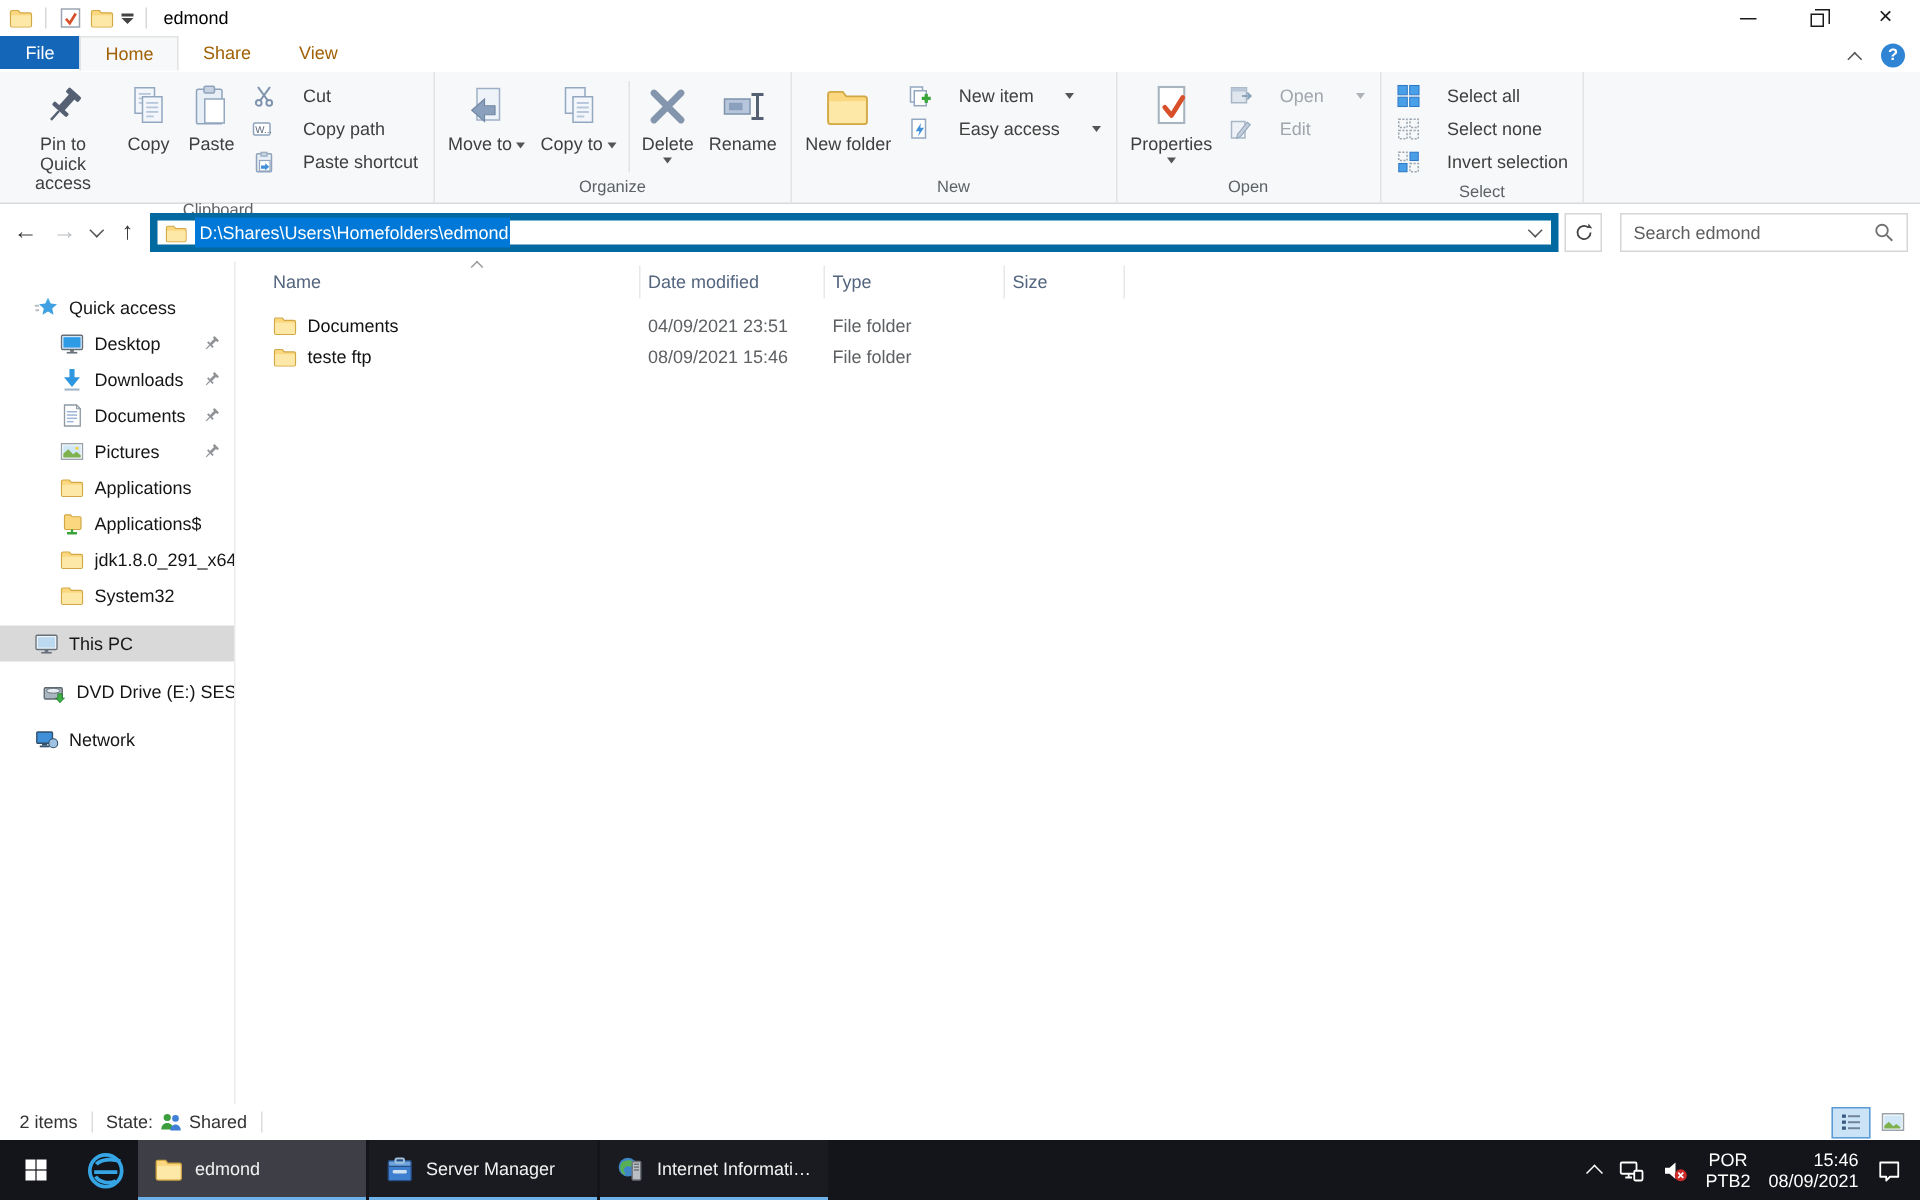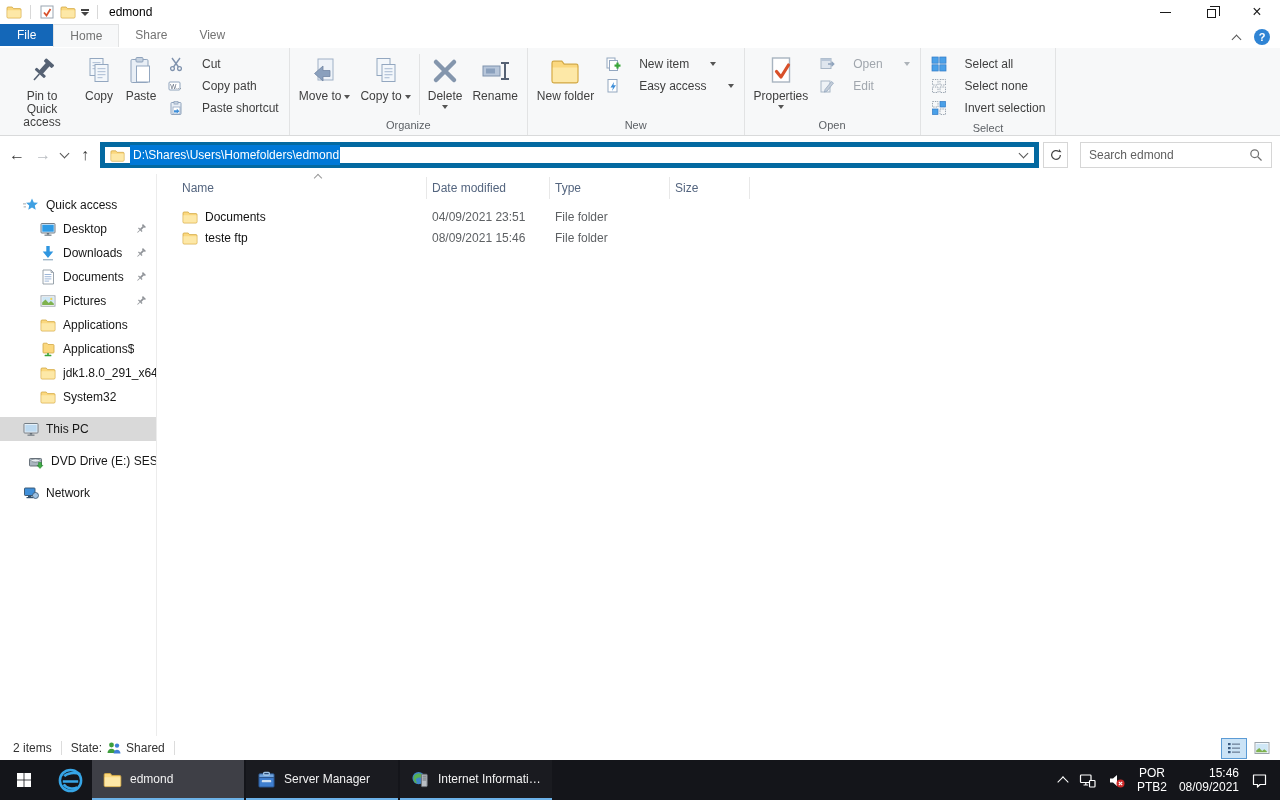--- a/index.html
+++ b/index.html
@@ -17,21 +17,21 @@
   .win-title { margin-left:8px; color:#000; }
   .caption { margin-left:auto; display:flex; height:24px; }
   .cap-btn { width:46px; height:24px; display:flex; align-items:center; justify-content:center; color:#1a1a1a; }
   .min-glyph { width:11px; height:1px; background:#1a1a1a; }
   .restore-glyph { width:9px; height:9px; border:1px solid #1a1a1a; position:relative; background:#fff; margin-top:2px;}
   .restore-glyph::before { content:""; position:absolute; left:2px; top:-4px; width:9px; height:9px; border:1px solid #1a1a1a; border-left:none; border-bottom:none; }
   .close-glyph { font-size:16px; line-height:16px; }
 
   
   .tabrow { height:24px; display:flex; align-items:flex-start; background:#fff; position:relative; }
-  .tab { padding:4px 16px 4px; color:#737373; }
+  .tab { padding:4px 16px 4px; color:#a16207; }
   .tab.file { background:#1467b8; color:#fff; padding:4px 17px; }
   .tab.active { background:#f7f8f9; border:1px solid #e2e3e4; border-bottom:none; }
   .tab-right { position:absolute; right:10px; bottom:3px; display:flex; align-items:center; gap:14px; }
   .chev { display:inline-block; width:7px; height:7px; border-right:1.6px solid #555; border-bottom:1.6px solid #555; }
   .chev.up { transform:rotate(-135deg); margin-top:4px; }
   .chev.down { transform:rotate(45deg); margin-bottom:3px; }
   .help-circle { width:16px; height:16px; border-radius:50%; background:#2f84d4; color:#fff; font-weight:bold; font-size:11px; display:flex; align-items:center; justify-content:center; }
 
   
   .ribbon { height:88px; background:#f7f8f9; border-bottom:1px solid #d9dadb; display:flex; padding-left:2px; }
@@ -456,20 +456,21 @@
             <span>Copy path</span>
           </div>
           <div class="smallbtn">
             <svg class="ic16">
                 <use href="#r-pasteshort"></use>
               </svg>
             <span>Paste shortcut</span>
           </div>
         </div>
       </div>
+      <div class="rg-label">Clipboard</div>
     </div>
 
     <div class="rgroup">
       <div class="rg-content">
         <div class="bigbtn">
           <svg class="ic32">
               <use href="#r-move"></use>
             </svg>
           <span class="lbl"><span>Move to</span><i class="car"></i></span>
         </div>

